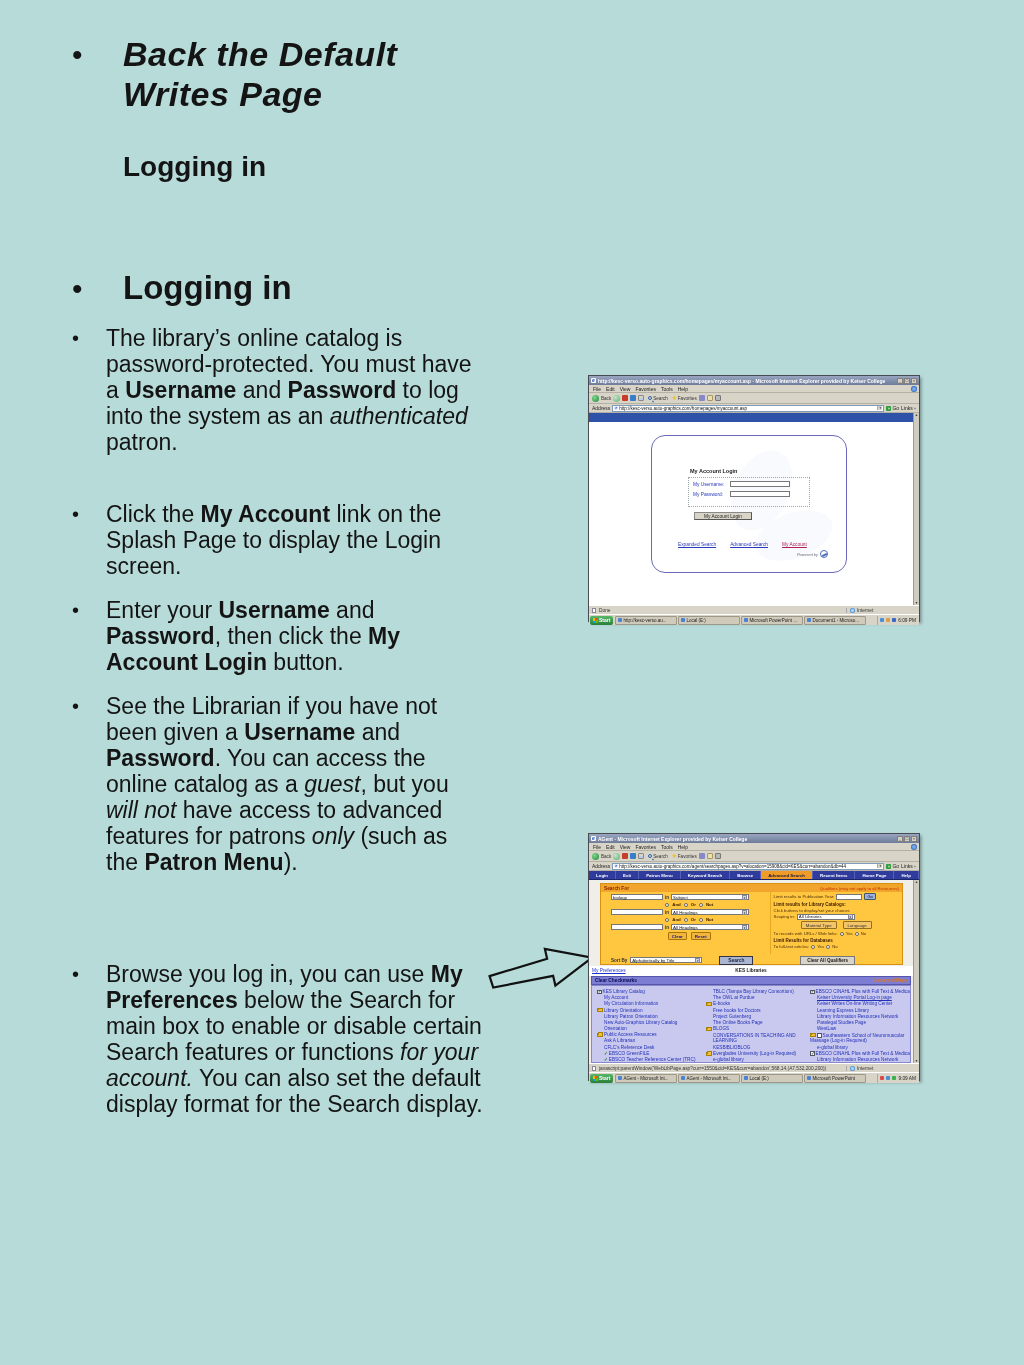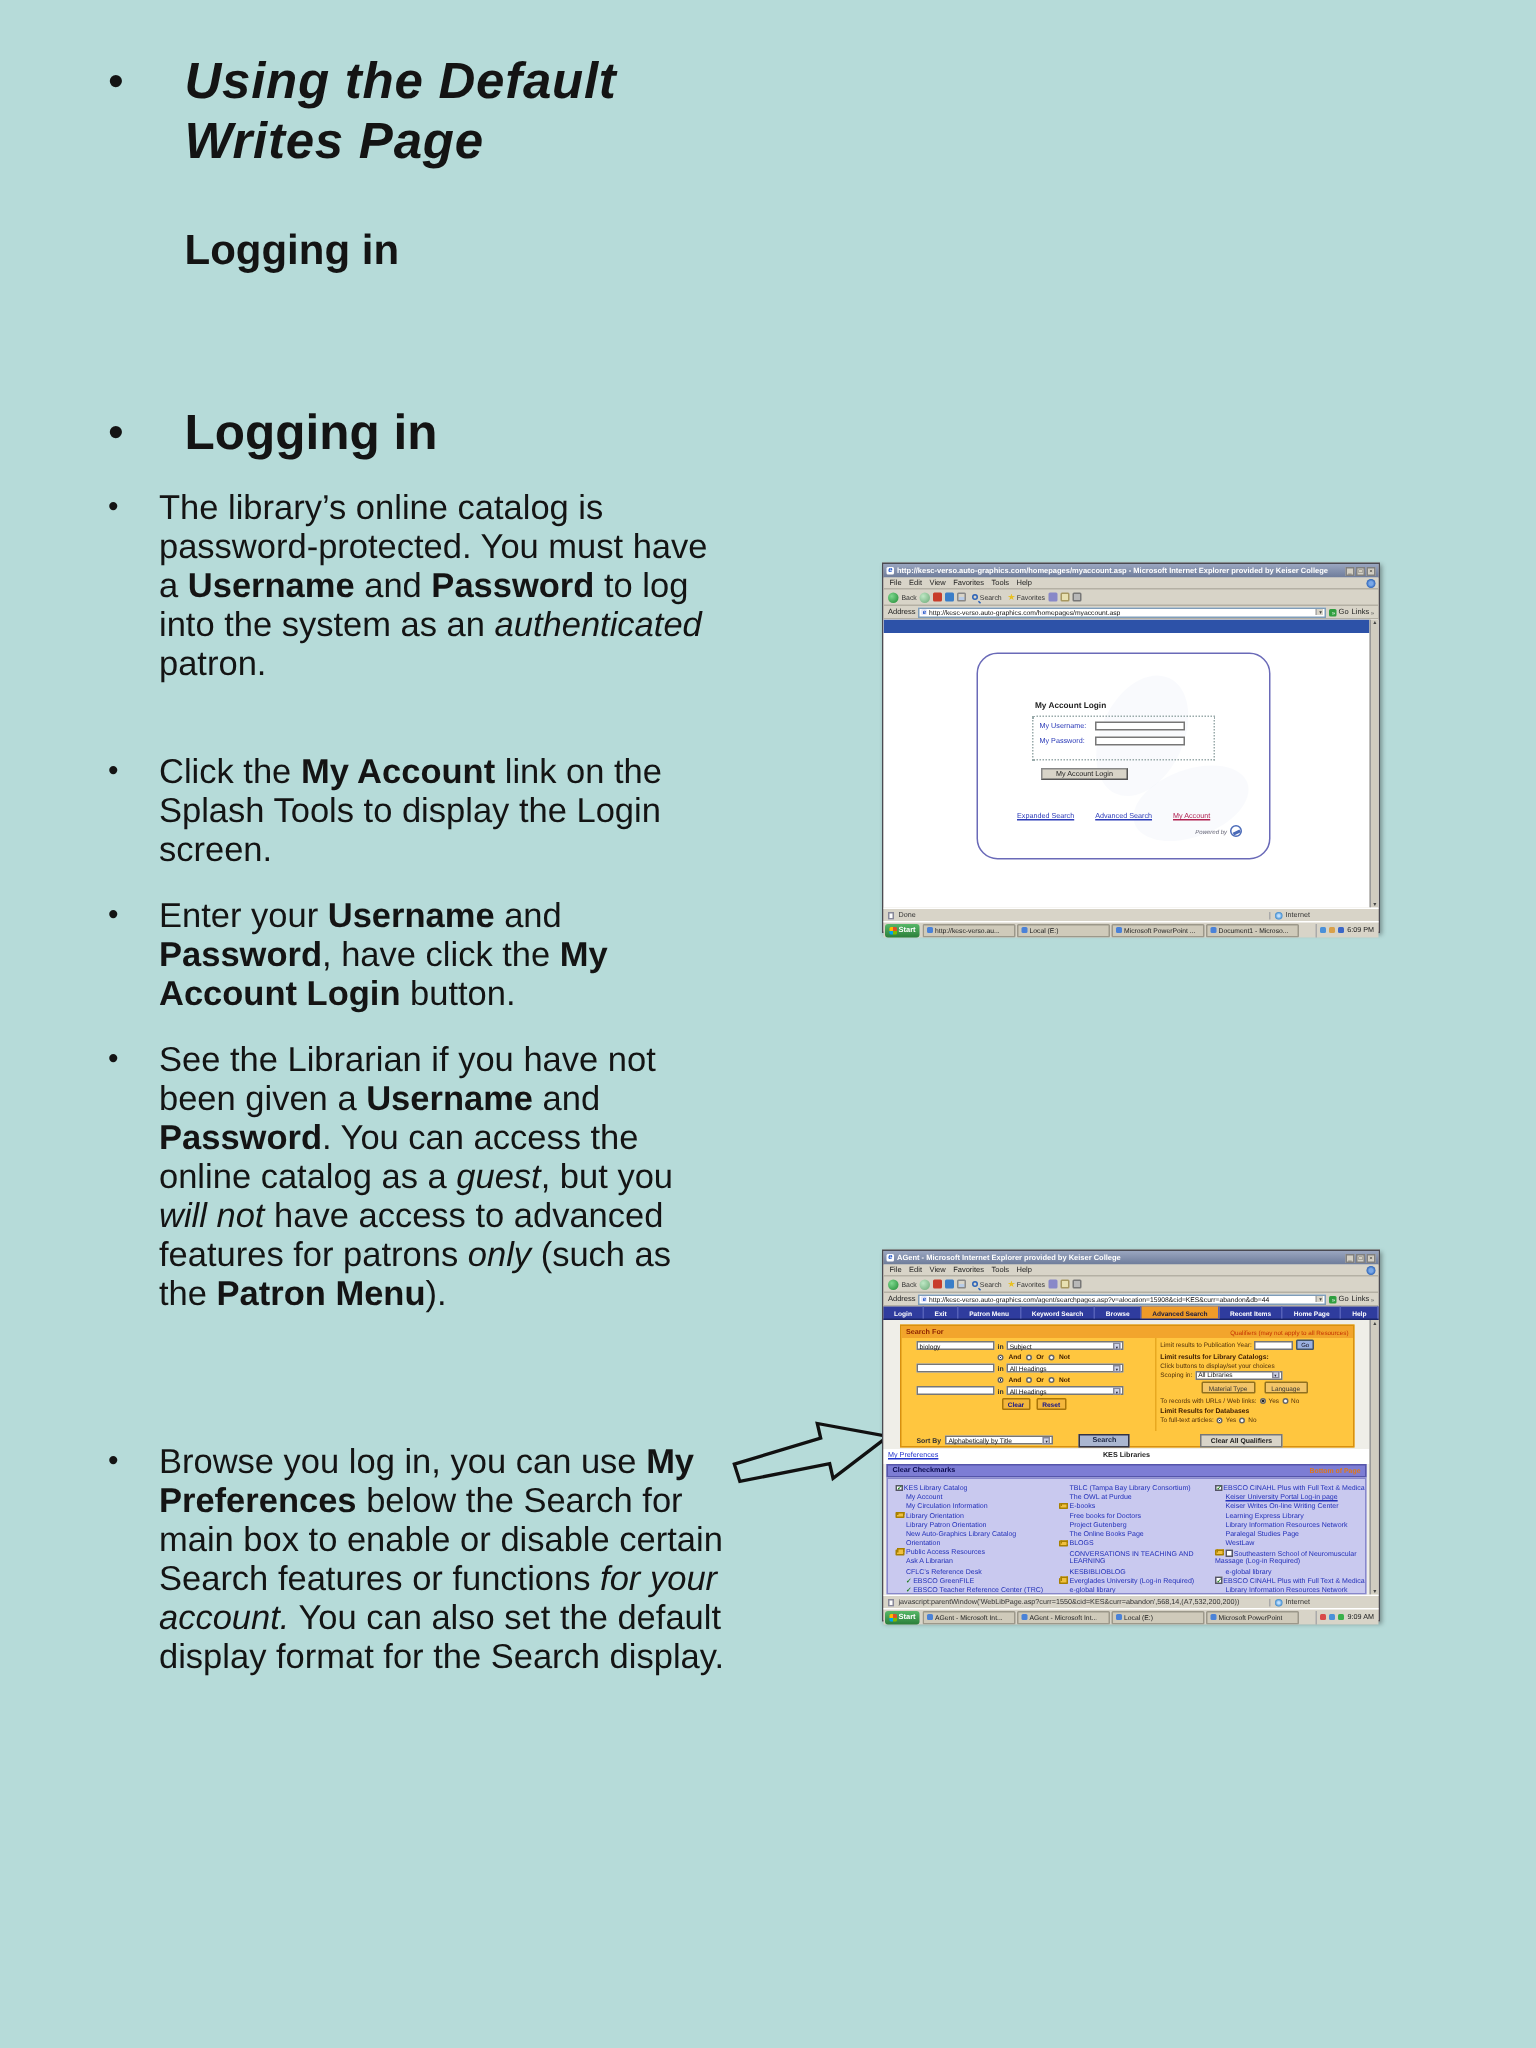--- a/index.html
+++ b/index.html
@@ -142,37 +142,37 @@
   .cl-lone::before { content:"\2713"; font-size:4.5px; color:#1b7a1b; font-weight:bold; margin-right:1px; }
 
   
   .callout { position:absolute; left:486px; top:942px; width:114px; height:60px; transform:rotate(-13deg); }
 </style>
 </head>
 <body>
 
 <span class="bullet" style="left:72px; top:38px; font-size:30px;">•</span>
 <div class="abs slide-title">
-  <div>Using the Default</div>
+  <div>Back the Default</div>
   <div>Writes Page</div>
 </div>
 <div class="abs slide-subtitle">
   <div>Logging in</div>
 </div>
 <span class="bullet" style="left:72px; top:272px; font-size:30px;">•</span>
 <div class="abs slide-heading">Logging in</div>
 
 <span class="bullet" style="left:72px; top:327px; font-size:20px;">•</span>
 <div class="abs body-bullet" style="top:325px;"><span>The library’s online catalog is password-protected. You must have a </span><span class="b">Username</span><span> and </span><span class="b">Password</span><span> to log into the system as an </span><span class="i">authenticated</span><span> patron.</span></div>
 
 <span class="bullet" style="left:72px; top:503px; font-size:20px;">•</span>
-<div class="abs body-bullet" style="top:501px;"><span>Click the </span><span class="b">My Account</span><span> link on the Splash Tools to display the Login screen.</span></div>
+<div class="abs body-bullet" style="top:501px;"><span>Click the </span><span class="b">My Account</span><span> link on the Splash Page to display the Login screen.</span></div>
 
 <span class="bullet" style="left:72px; top:599px; font-size:20px;">•</span>
-<div class="abs body-bullet" style="top:597px;"><span>Enter your </span><span class="b">Username</span><span> and </span><span class="b">Password</span><span>, have click the </span><span class="b">My Account Login</span><span> button.</span></div>
+<div class="abs body-bullet" style="top:597px;"><span>Enter your </span><span class="b">Username</span><span> and </span><span class="b">Password</span><span>, then click the </span><span class="b">My Account Login</span><span> button.</span></div>
 
 <span class="bullet" style="left:72px; top:695px; font-size:20px;">•</span>
 <div class="abs body-bullet" style="top:693px;"><span>See the Librarian if you have not been given a </span><span class="b">Username</span><span> and </span><span class="b">Password</span><span>. You can access the online catalog as a </span><span class="i">guest</span><span>, but you </span><span class="i">will not</span><span> have access to advanced features for patrons </span><span class="i">only</span><span> (such as the </span><span class="b">Patron Menu</span><span>).</span></div>
 
 <span class="bullet" style="left:72px; top:963px; font-size:20px;">•</span>
 <div class="abs body-bullet" style="top:961px;"><span>Browse you log in, you can use </span><span class="b">My Preferences</span><span> below the Search for main box to enable or disable certain Search features or functions </span><span class="i">for your account.</span><span> You can also set the default display format for the Search display.</span></div>
 
 <svg class="callout" viewBox="0 0 114 60">
   <polygon points="4,22 64,18 64,8 108,27 66,46 66,36 5,34" fill="none" stroke="#111" stroke-width="2.2"></polygon>
 </svg>

